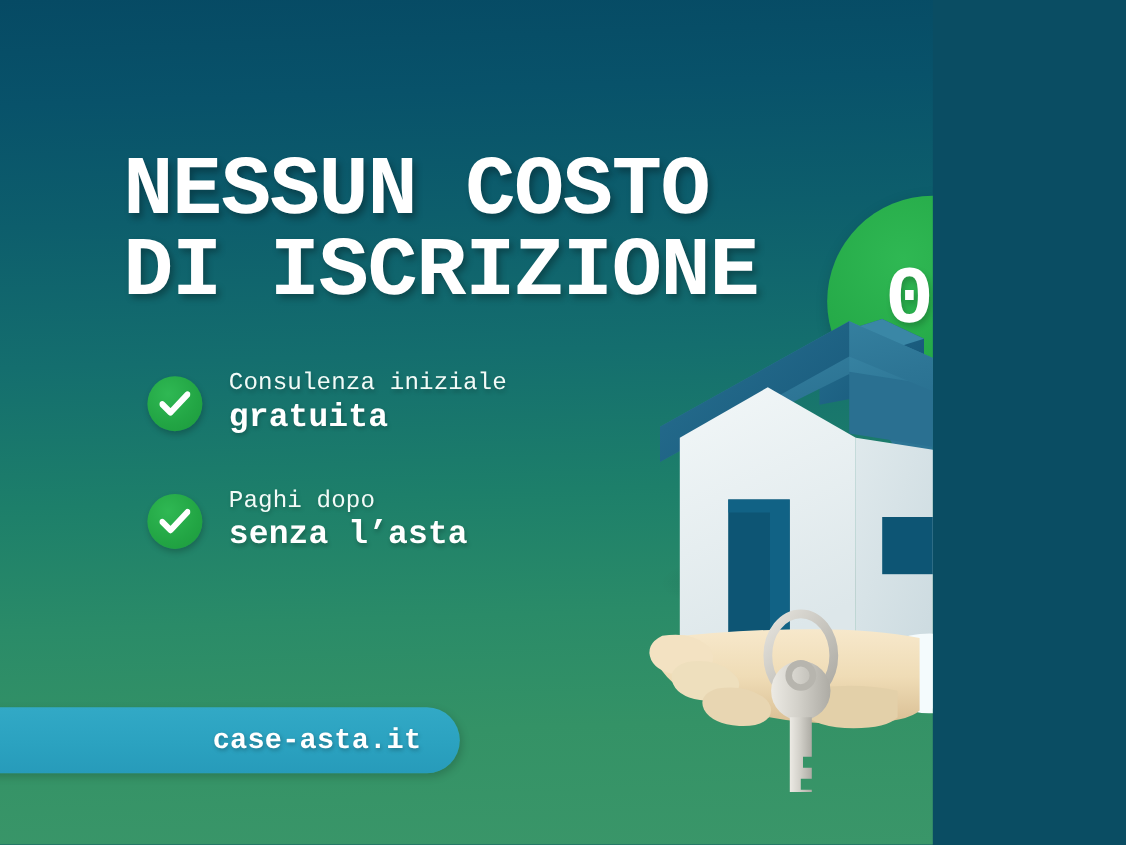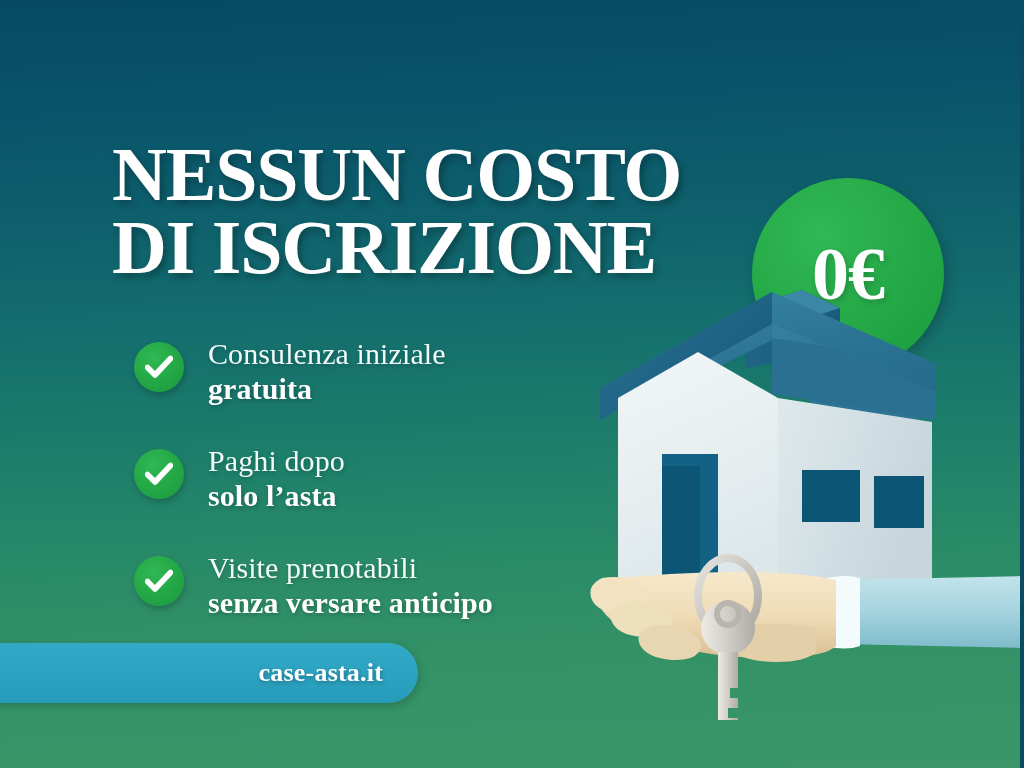--- a/index.html
+++ b/index.html
@@ -2,24 +2,24 @@
 <html><head>
 <meta charset="utf-8">
 <style>
   html, body {
     margin: 0;
     padding: 0;
     background: #0a4d63;
   }
   #banner {
     position: relative;
-    width: 1020px;
+    width: 848px;
     height: 768px;
     overflow: hidden;
-    font-family: Liberation Serif, serif;
+    font-family: Liberation Mono, monospace;
     background: linear-gradient(178deg,
         #064a64 0%,
         #08526a 12%,
         #0d5e6c 26%,
         #146e6e 42%,
         #1d7f6a 58%,
         #2a8b68 72%,
         #349266 85%,
         #3a9669 100%);
   }
@@ -66,21 +66,21 @@
   .check-badge svg {
     position: absolute;
     left: 11px;
     top: 13px;
     width: 28px;
     height: 24px;
   }
   .benefit-line1 {
     display: block;
     color: #f2fbf8;
-    font-size: 30px;
+    font-size: 22px;
     font-weight: normal;
     line-height: 1.17;
     letter-spacing: 0.1px;
     text-shadow: 1px 2px 4px rgba(0,0,0,0.22);
     white-space: nowrap;
   }
   .benefit-line2 {
     display: block;
     color: #ffffff;
     font-size: 30px;
@@ -279,32 +279,23 @@
       <span class="benefit-line2">gratuita</span>
     </div>
 
     <div class="benefit">
       <span class="check-badge">
         <svg viewBox="0 0 28 24" xmlns="http://www.w3.org/2000/svg">
           <path d="M2.5,12.5 L10,20 L25.5,3.5" fill="none" stroke="#ffffff" stroke-width="5.5" stroke-linecap="round" stroke-linejoin="round"></path>
         </svg>
       </span>
       <span class="benefit-line1">Paghi dopo</span>
-      <span class="benefit-line2">solo l’asta</span>
+      <span class="benefit-line2">senza l’asta</span>
     </div>
 
-    <div class="benefit">
-      <span class="check-badge">
-        <svg viewBox="0 0 28 24" xmlns="http://www.w3.org/2000/svg">
-          <path d="M2.5,12.5 L10,20 L25.5,3.5" fill="none" stroke="#ffffff" stroke-width="5.5" stroke-linecap="round" stroke-linejoin="round"></path>
-        </svg>
-      </span>
-      <span class="benefit-line1">Visite prenotabili</span>
-      <span class="benefit-line2">senza versare anticipo</span>
-    </div>
 
   </div>
 
   <div class="url-pill">
     <span class="url-pill-text">case-asta.it</span>
   </div>
 
 </div>
 
 </body></html>

